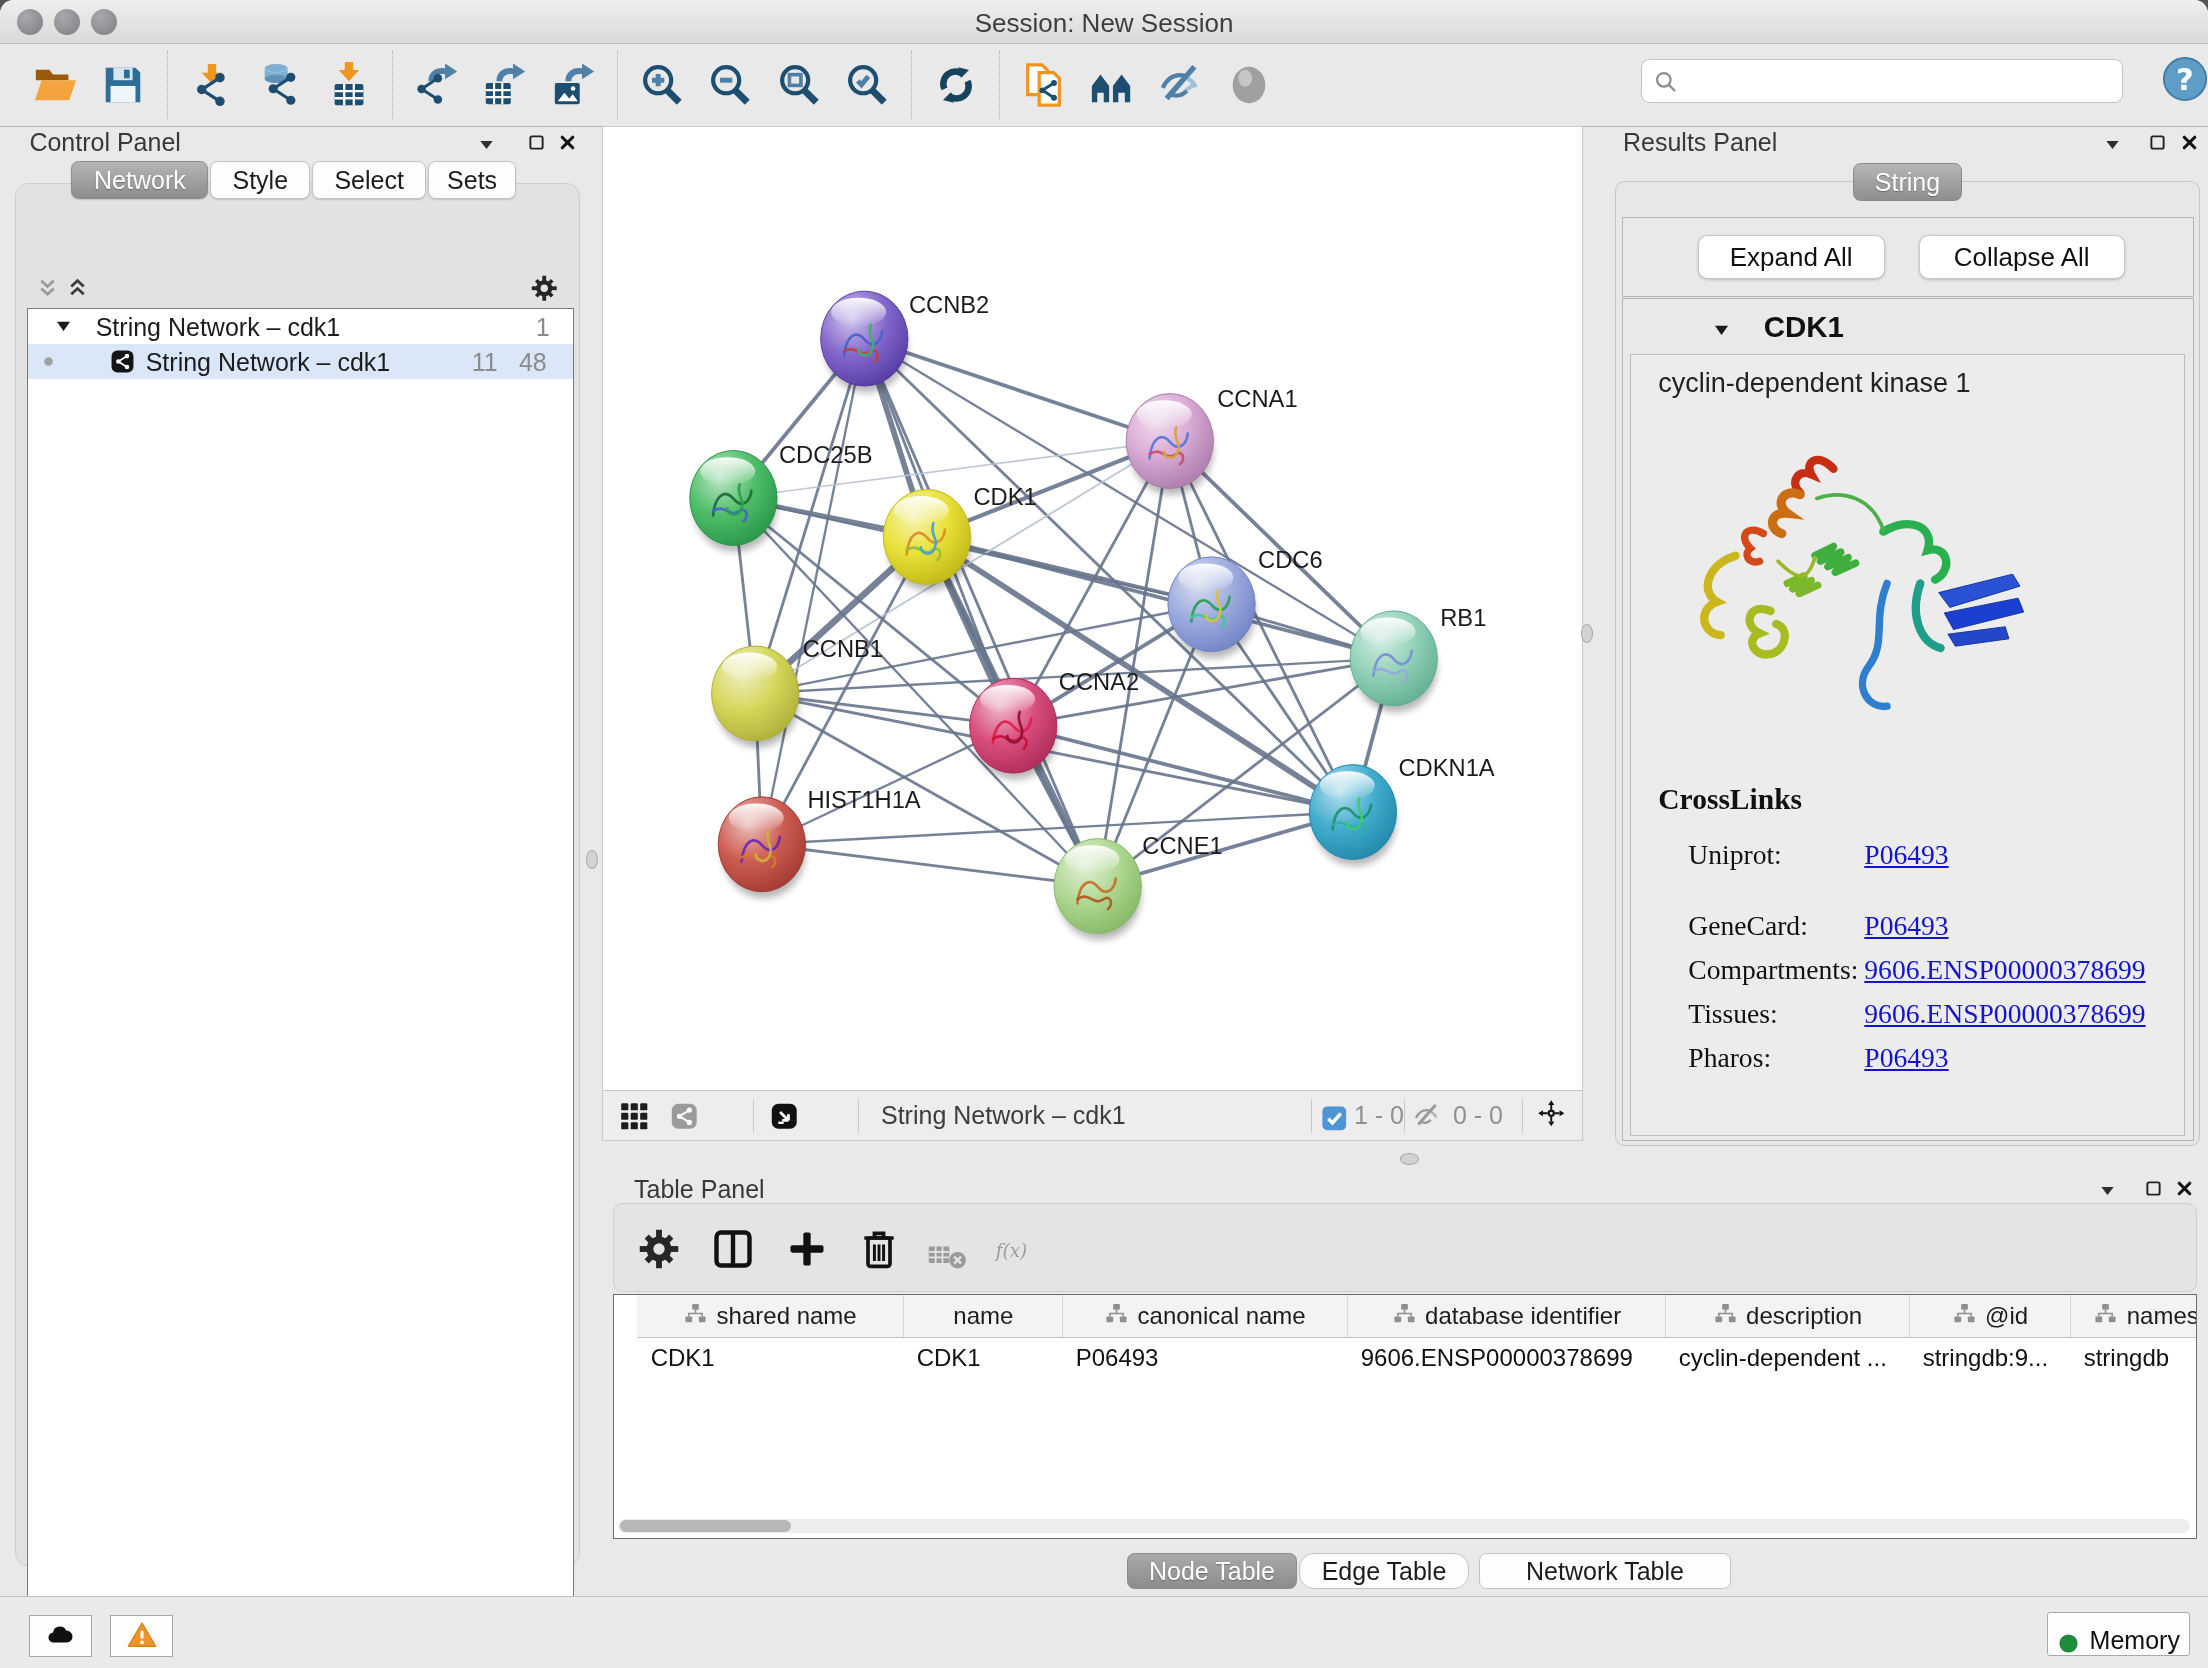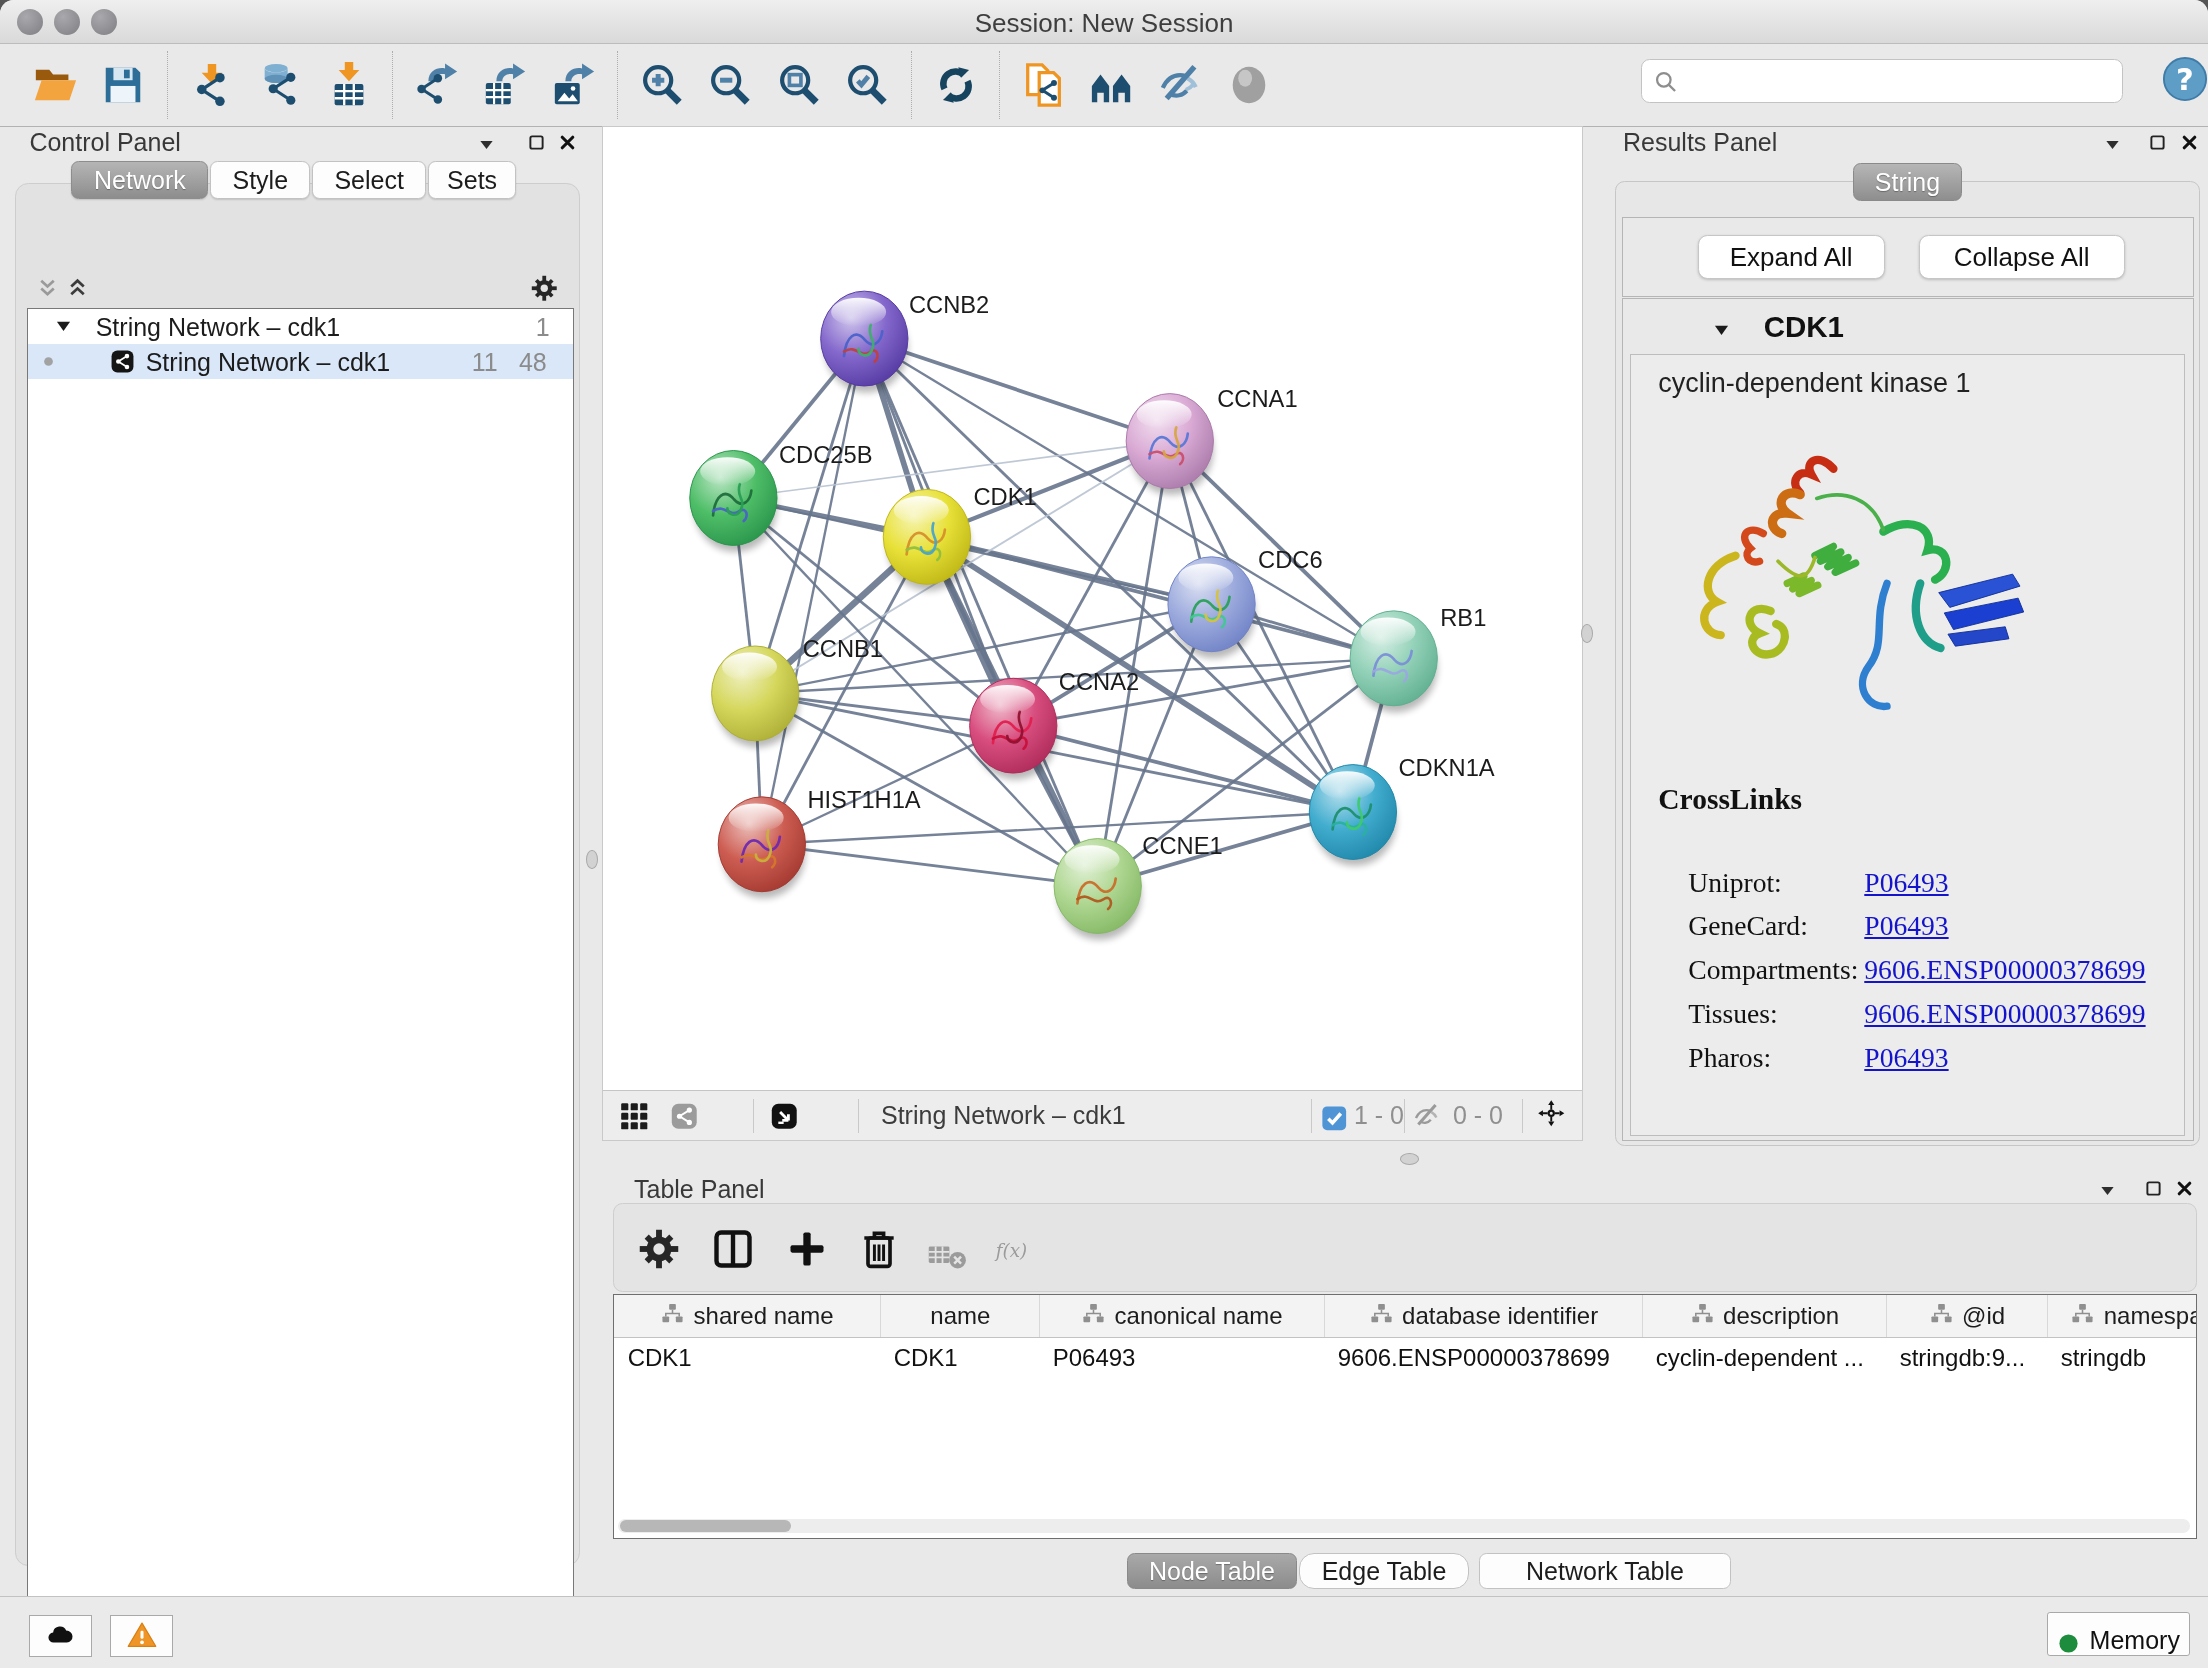--- a/index.html
+++ b/index.html
@@ -55,21 +55,21 @@
   #rp-desc{position:absolute;left:27px;top:13.3px;font-size:27px;color:#222;}
   #rp-protein{position:absolute;left:42px;top:88px;width:380px;height:314px;}
   #xl-title{position:absolute;left:27px;top:428px;font-family:"Liberation Serif",serif;font-weight:bold;font-size:29.5px;color:#111;}
   .xl-row{position:absolute;left:57px;font-family:"Liberation Serif",serif;font-size:27.6px;color:#111;white-space:nowrap;}
   .xl-link{position:absolute;left:176px;color:#1414cc;text-decoration:underline;font-family:"Liberation Serif",serif;font-size:27.6px;}
   
   #table-panel{position:absolute;left:602px;top:1146px;width:1606px;height:447px;}
   #tp-toolbar{position:absolute;left:11.4px;top:57px;width:1584px;height:89px;background:#e4e4e4;border:1px solid #cecece;border-radius:9.5px;box-sizing:border-box;}
   .tp-ico{position:absolute;top:23px;width:44px;height:44px;}
   .tp-ico svg{width:44px;height:44px;display:block;}
-  #tbl-box{position:absolute;left:11.4px;top:148px;width:1584px;height:245px;background:#fff;border:1.9px solid #6e6e6e;box-sizing:border-box;overflow:hidden;}
+  #tbl-box{position:absolute;left:11.4px;top:148px;width:1584px;height:245px;background:#fff;border:1.9px solid #6e6e6e;box-sizing:border-box;overflow:hidden;padding-left:23px;}
   #tbl-head{display:flex;height:42px;background:#f3f3f3;border-bottom:1px solid #c2c2c2;}
   .th{display:flex;align-items:center;justify-content:center;gap:9.5px;font-size:24px;color:#1c1c1c;border-left:1px solid #d8d8d8;box-sizing:border-box;flex:0 0 auto;}
   .th:first-child{border-left:none;}
   .th svg{width:23px;height:23px;}
   #tbl-row{display:flex;height:40px;align-items:center;}
   .td{padding-left:13.3px;font-size:24px;color:#111;box-sizing:border-box;flex:0 0 auto;white-space:nowrap;overflow:hidden;}
   #tbl-scroll{position:absolute;left:3.8px;bottom:4.8px;width:1572px;height:14.3px;background:#ededed;border-radius:7.6px;}
   #tbl-thumb{position:absolute;left:1.9px;top:1px;width:171px;height:12.4px;background:#b7b7b7;border-radius:6.7px;}
   #table-tabs{position:absolute;left:0;top:407px;width:100%;height:38px;}
   .tt-tab{position:absolute;height:36px;border:1px solid #c2c2c2;background:#fdfdfd;border-radius:7.6px;font-size:25px;color:#1c1c1c;display:flex;align-items:center;justify-content:center;box-sizing:border-box;}
@@ -730,21 +730,21 @@
               </g>
               <g stroke="#10309a" stroke-width="1">
                 <path d="M282 162 L362 142 L370 155 L294 178 Z" fill="#2a52d4"></path>
                 <path d="M288 184 L368 168 L374 183 L298 202 Z" fill="#1b3fd0"></path>
                 <path d="M292 207 L354 199 L358 212 L300 220 Z" fill="#2446c8"></path>
               </g>
             </svg>
           </div>
           <div id="xl-title">CrossLinks</div>
           <div id="xlinks">
-              <div class="xl-row" style="top: 512px;"><span>Uniprot:</span><a class="xl-link" href="#">P06493</a></div>
+              <div class="xl-row" style="top: 484px;"><span>Uniprot:</span><a class="xl-link" href="#">P06493</a></div>
               <div class="xl-row" style="top: 555px;"><span>GeneCard:</span><a class="xl-link" href="#">P06493</a></div>
               <div class="xl-row" style="top: 599px;"><span>Compartments:</span><a class="xl-link" href="#">9606.ENSP00000378699</a></div>
               <div class="xl-row" style="top: 643px;"><span>Tissues:</span><a class="xl-link" href="#">9606.ENSP00000378699</a></div>
               <div class="xl-row" style="top: 687px;"><span>Pharos:</span><a class="xl-link" href="#">P06493</a></div>
             </div>
         </div>
       </div>
     </div>
   </div>
 

